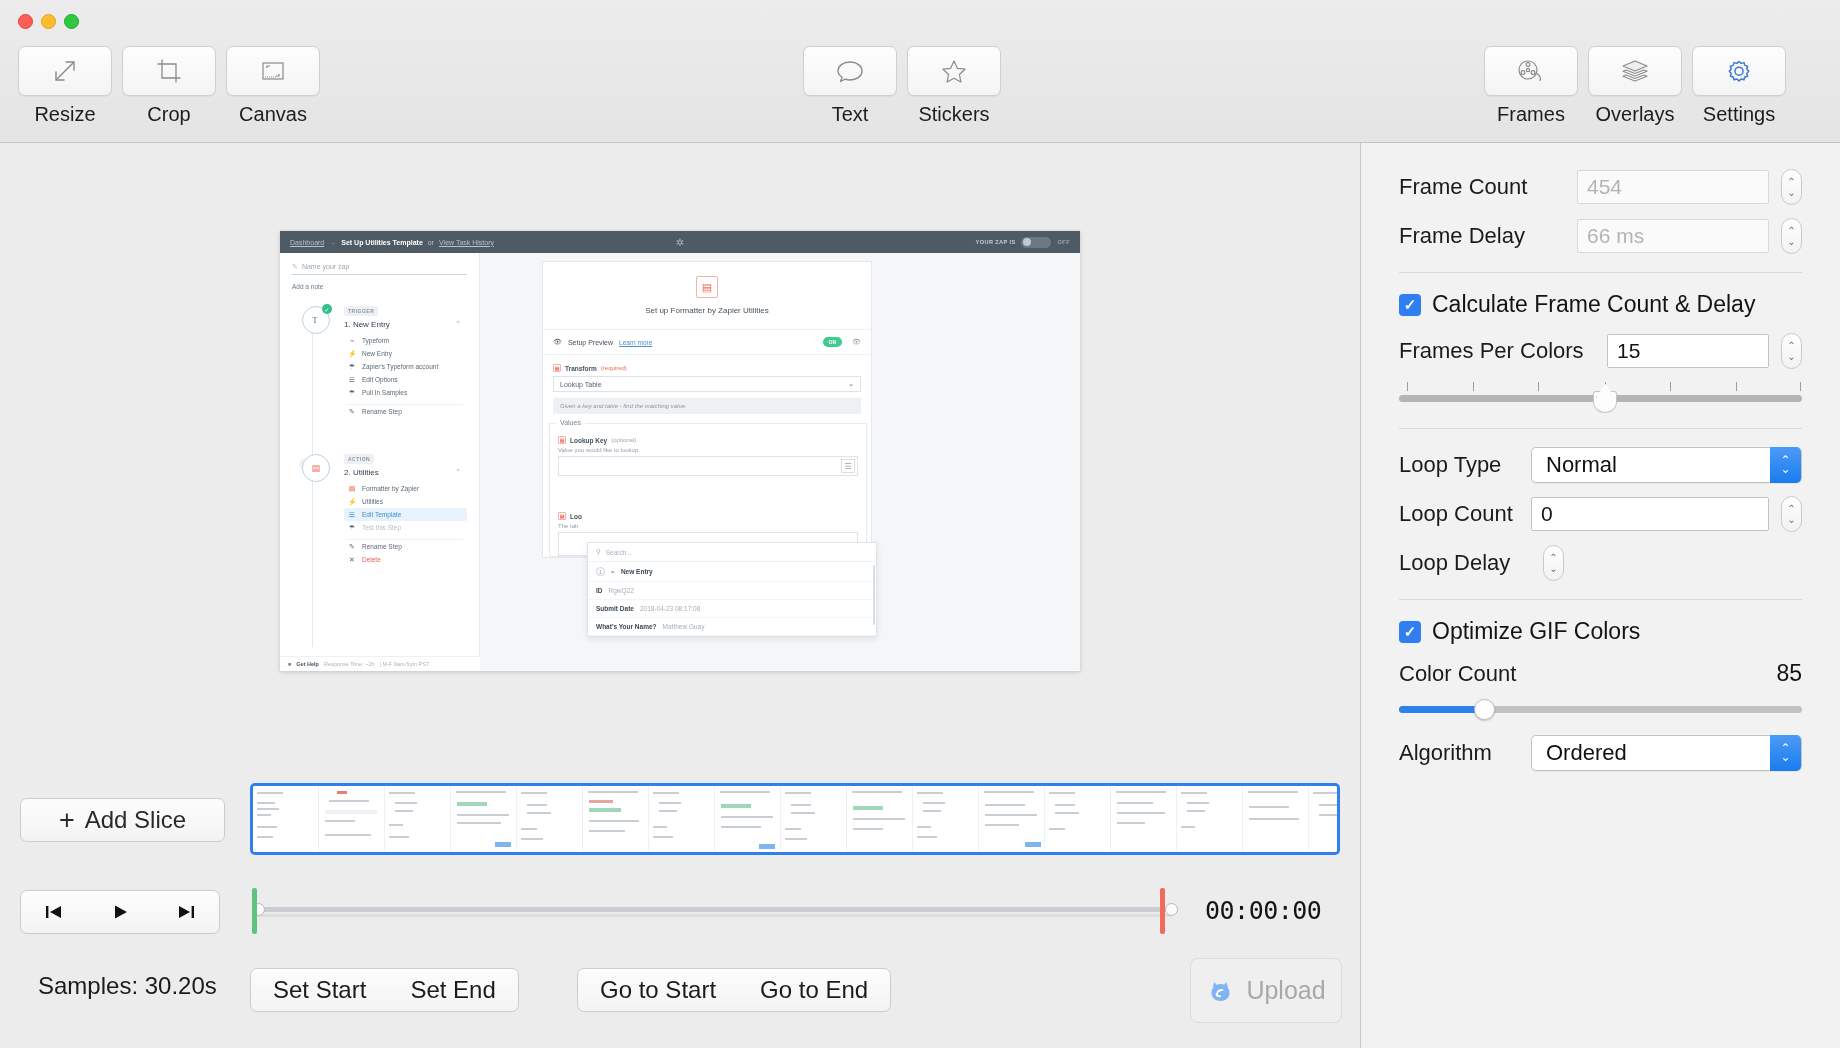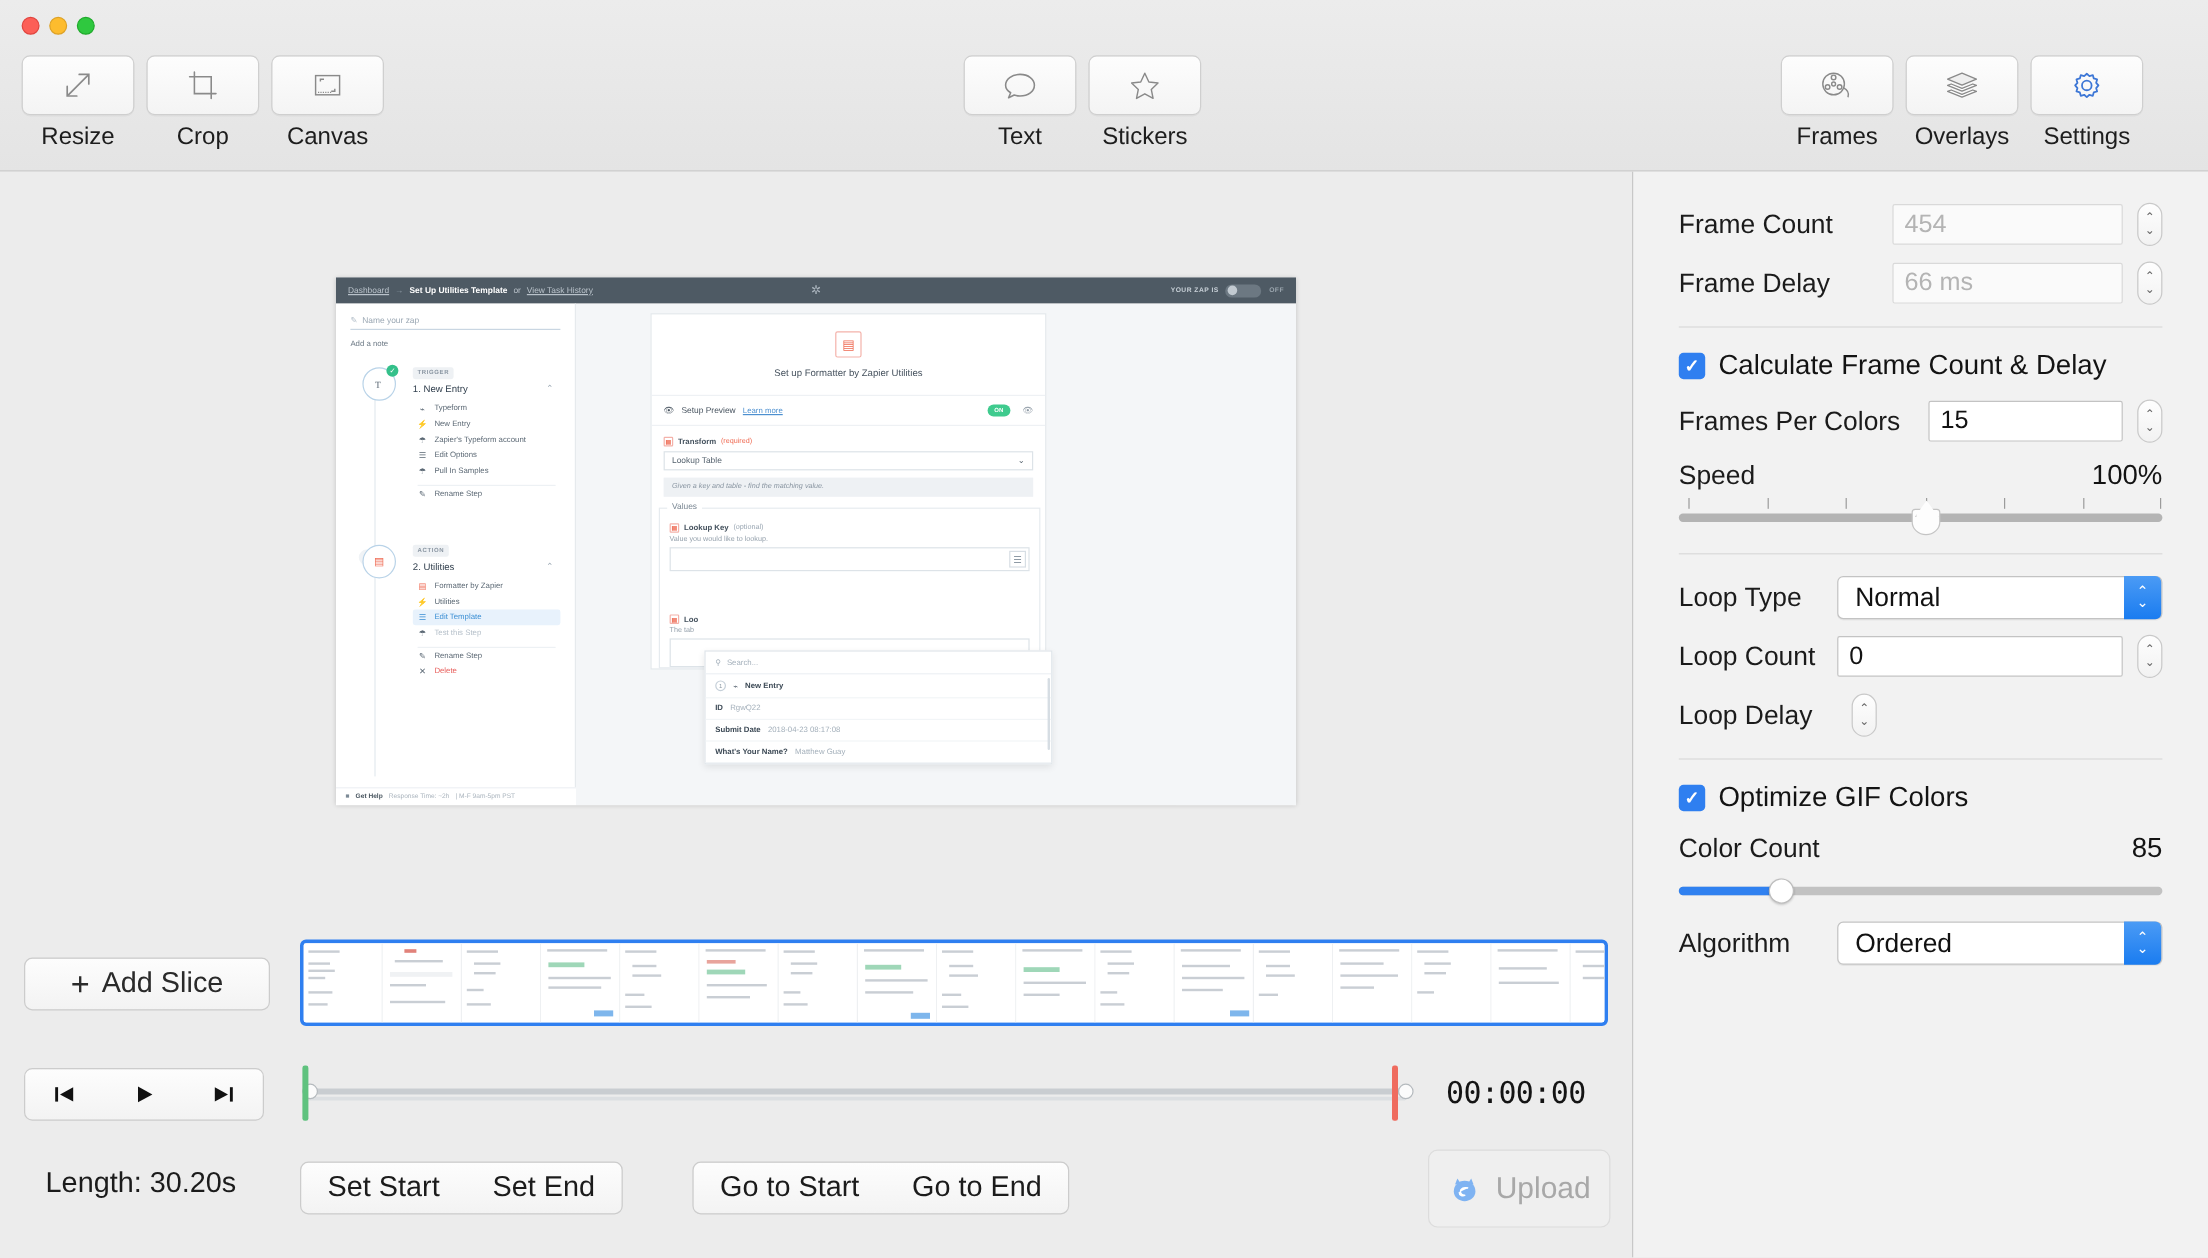--- a/index.html
+++ b/index.html
@@ -716,21 +716,21 @@
     <div class="scrub-track"></div>
     <div class="scrub-track2"></div>
     <div class="scrub-knob"></div>
     <div class="marker-start"></div>
     <div class="scrub-knob-end"></div>
     <div class="marker-end"></div>
   </div>
 
   <div class="timecode">00:00:00</div>
 
-  <div class="length-lbl">Length: 30.20s</div>
+  <div class="length-lbl">Samples: 30.20s</div>
 
   <div class="seg seg2">
     <div class="seg-btn">Go to Start</div>
     <div class="seg-btn">Go to End</div>
   </div>
   <div class="seg seg1">
     <div class="seg-btn">Set Start</div>
     <div class="seg-btn">Set End</div>
   </div>
 
@@ -776,24 +776,20 @@
 
     <div class="srow">
       <div class="slabel" style="width:208px">Frames Per Colors</div>
       <div class="sfield">15</div>
       <div class="stepper">
         <span>⌃</span>
         <span>⌄</span>
       </div>
     </div>
 
-    <div class="valrow" style="margin-top:10px">
-      <div class="slabel">Speed</div>
-      <div class="vnum">100%</div>
-    </div>
 
     <div class="tickslider">
       <div class="ticks">
         <div class="tick" style="left:2%"></div>
         <div class="tick" style="left:18.3%"></div>
         <div class="tick" style="left:34.6%"></div>
         <div class="tick" style="left:51%"></div>
         <div class="tick" style="left:67.3%"></div>
         <div class="tick" style="left:83.6%"></div>
         <div class="tick" style="left:99.6%"></div>

